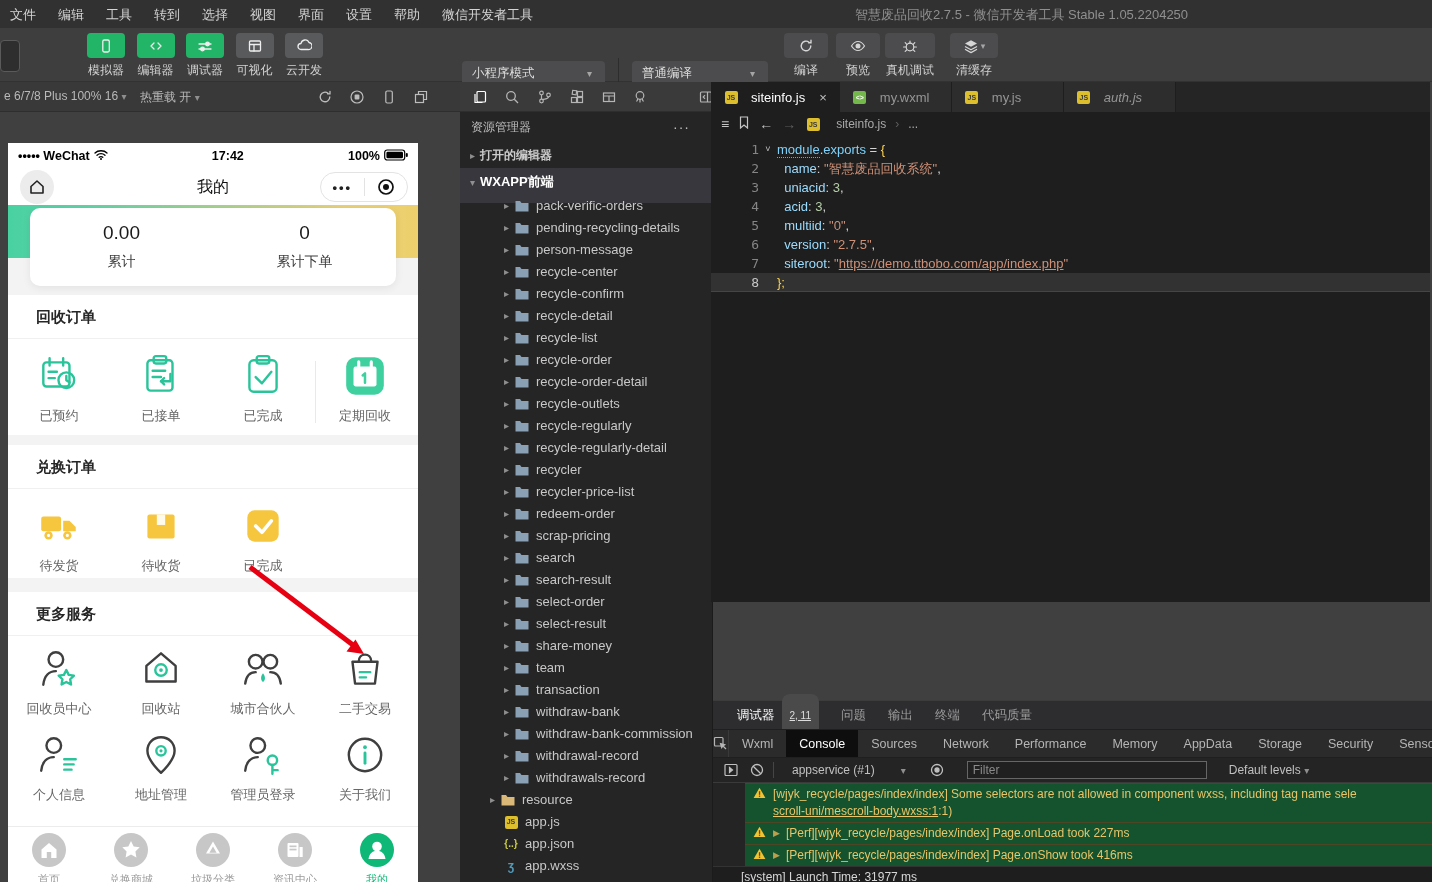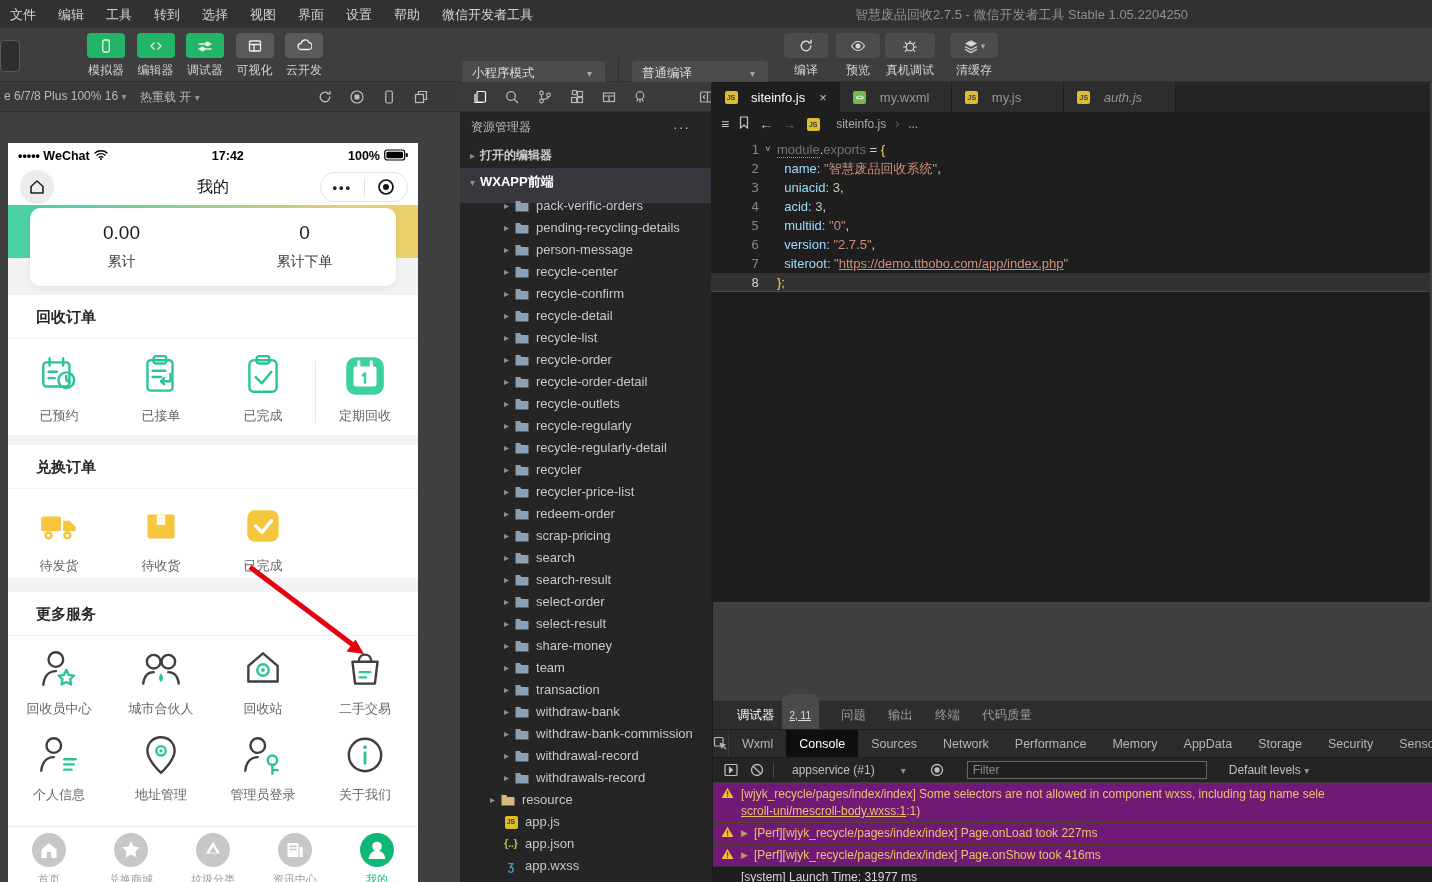--- a/index.html
+++ b/index.html
@@ -92,21 +92,21 @@
   #breadcrumb{position:absolute;left:0;top:30px;width:100%;height:24px;display:flex;align-items:center;font-size:12px;color:#a9a9a9;gap:9px;padding-left:10px;}
   #breadcrumb .bicn{color:#c5c5c5;font-size:14px;}
   #breadcrumb .dim{color:#5f5f5f;}
   #code{position:absolute;left:0;top:58px;width:100%;font-size:13px;line-height:19px;}
   .cline{display:flex;height:19px;white-space:pre;}
   .cline.current{background:#323232;border-bottom:1px solid #454545;}
   .lnum{width:48px;text-align:right;color:#858585;font-family:"DejaVu Sans Mono",monospace;}
   .cline.current .lnum{color:#c6c6c6;}
   .fold{width:18px;text-align:center;color:#c5c5c5;font-size:9px;}
   .ctext{font-family:"DejaVu Sans Mono",monospace;}
-  .tk-member{color:#737373}.tk-plain{color:#d4d4d4}.tk-key{color:#9cdcfe}.tk-str{color:#ce9178}
+  .tk-member{color:#7dd3fc}.tk-plain{color:#d4d4d4}.tk-key{color:#9cdcfe}.tk-str{color:#ce9178}
   .tk-num{color:#b5cea8}.tk-brace{color:#ffd34f}
   .tk-link{text-decoration:underline;}
   .tk-dotted{border-bottom:1px dotted #9a9a9a;}
 
   
   #debugger{left:713px;top:700px;width:719px;height:182px;background:#242424;border-top:1px solid #3c3c3c;}
   #panel-tabs{position:absolute;left:0;top:0;width:100%;height:28px;background:#2d2d30;display:flex;align-items:center;gap:22px;padding-left:24px;font-size:12.5px;color:#9b9b9b;}
   #panel-tabs .ptab{display:flex;align-items:center;gap:7px;}
   #panel-tabs .ptab.active{color:#fff;}
   .badge{background:#4a4a4a;color:#ddd;font-size:10px;border-radius:8px;padding:16px 8px;text-decoration:underline;}
@@ -116,21 +116,21 @@
   .dtab.active{background:#0e0e0e;color:#fff;}
   #console-bar{position:absolute;left:0;top:56px;width:100%;height:26px;background:#242424;border-top:1px solid #1f1f1f;border-bottom:1px solid #3a3a3a;display:flex;align-items:center;color:#c0c0c0;font-size:12px;}
   #console-bar .cbicon{width:16px;height:16px;margin-left:10px;}
   #console-bar .sep{width:1px;height:16px;background:#454545;margin:0 8px;}
   #ctx-drop{display:flex;align-items:center;gap:26px;margin-left:10px;}
   #filter-input{width:240px;height:18px;background:#202020;border:1px solid #666;color:#bbb;font-size:12px;padding:0 5px;margin-left:22px;}
   #filter-input::placeholder{color:#8a8a8a;}
   #levels{margin-left:22px;}
   #console{position:absolute;left:0;top:82px;width:100%;height:100px;overflow:hidden;font-size:12px;}
   .crow{display:flex;align-items:flex-start;padding:2px 0 2px 8px;white-space:nowrap;overflow:hidden;}
-  .crow.warn{background:#701a75;color:#e8c46a;border-top:1px solid #4d4526;}
+  .crow.warn{background:#14532d;color:#e8c46a;border-top:1px solid #4d4526;margin-left:32px;}
   .crow.system{background:#1e1e1e;color:#d7d7d7;border-top:1px solid #333;}
   .crow .wicon{width:14px;margin-right:6px;margin-top:1px;flex:none;}
   .crow .ccaret{color:#b99f4e;font-size:9px;margin:3px 6px 0 0;flex:none;}
   .crow .ctxt{font-family:"DejaVu Sans Mono",monospace;line-height:17px;}
   .clink{text-decoration:underline;}
   .crow.system .ctxt{margin-left:20px;}
 
   .gicon{display:inline-block;width:46px;height:46px;}
 </style>
 </head>
@@ -372,32 +372,32 @@
             <div class="sec-title">更多服务</div>
             <div class="pgrid" style="margin-top: 10px;">
               <div class="pitem"><span class="gicon"><svg width="46" height="46" viewBox="0 0 44 44" fill="none" stroke="#2bc49a" stroke-width="2.3" stroke-linecap="round" stroke-linejoin="round">
                     <g stroke="#3f3f3f">
                       <circle cx="19" cy="13" r="7"></circle>
                       <path d="M7 37c1-9 6-13 12-13"></path>
                     </g>
                     <path d="M29 23l2.3 4.6 5 .7-3.6 3.5.8 5-4.5-2.4-4.5 2.4.8-5-3.6-3.5 5-.7z" fill="none" stroke="#2bc49a"></path>
                   </svg></span><div class="plab">回收员中心</div></div>
               <div class="pitem"><span class="gicon"><svg width="46" height="46" viewBox="0 0 44 44" fill="none" stroke="#2bc49a" stroke-width="2.3" stroke-linecap="round" stroke-linejoin="round">
+                    <path d="M8 19L22 7l14 12v15H8z" stroke="#3f3f3f"></path>
+                    <circle cx="22" cy="23" r="5.5"></circle>
+                    <circle cx="22" cy="23" r="1.8" fill="#2bc49a" stroke="none"></circle>
+                  </svg></span><div class="plab">回收站</div></div>
+              <div class="pitem"><span class="gicon"><svg width="46" height="46" viewBox="0 0 44 44" fill="none" stroke="#2bc49a" stroke-width="2.3" stroke-linecap="round" stroke-linejoin="round">
                     <g stroke="#3f3f3f">
                       <circle cx="15" cy="15" r="6.5"></circle>
                       <circle cx="29" cy="15" r="6.5"></circle>
                       <path d="M5 36c1-8 5-11 10-11M39 36c-1-8-5-11-10-11"></path>
                     </g>
                     <path d="M22 26c2.5 3.5 2.5 6 0 8.5-2.5-2.5-2.5-5 0-8.5z" fill="#2bc49a" stroke="none"></path>
                   </svg></span><div class="plab">城市合伙人</div></div>
-              <div class="pitem"><span class="gicon"><svg width="46" height="46" viewBox="0 0 44 44" fill="none" stroke="#2bc49a" stroke-width="2.3" stroke-linecap="round" stroke-linejoin="round">
-                    <path d="M8 19L22 7l14 12v15H8z" stroke="#3f3f3f"></path>
-                    <circle cx="22" cy="23" r="5.5"></circle>
-                    <circle cx="22" cy="23" r="1.8" fill="#2bc49a" stroke="none"></circle>
-                  </svg></span><div class="plab">回收站</div></div>
               <div class="pitem"><span class="gicon"><svg width="46" height="46" viewBox="0 0 44 44" fill="none" stroke="#2bc49a" stroke-width="2.3" stroke-linecap="round" stroke-linejoin="round">
                     <g stroke="#3f3f3f">
                       <path d="M10 15h24l-2.5 21h-19z"></path>
                       <path d="M16 15c0-9 12-9 12 0"></path>
                     </g>
                     <path d="M17 25h10M17 30h6"></path>
                   </svg></span><div class="plab">二手交易</div></div>
             </div>
             <div class="pgrid" style="margin-top: 14px;">
               <div class="pitem"><span class="gicon"><svg width="46" height="46" viewBox="0 0 44 44" fill="none" stroke="#2bc49a" stroke-width="2.3" stroke-linecap="round" stroke-linejoin="round">

